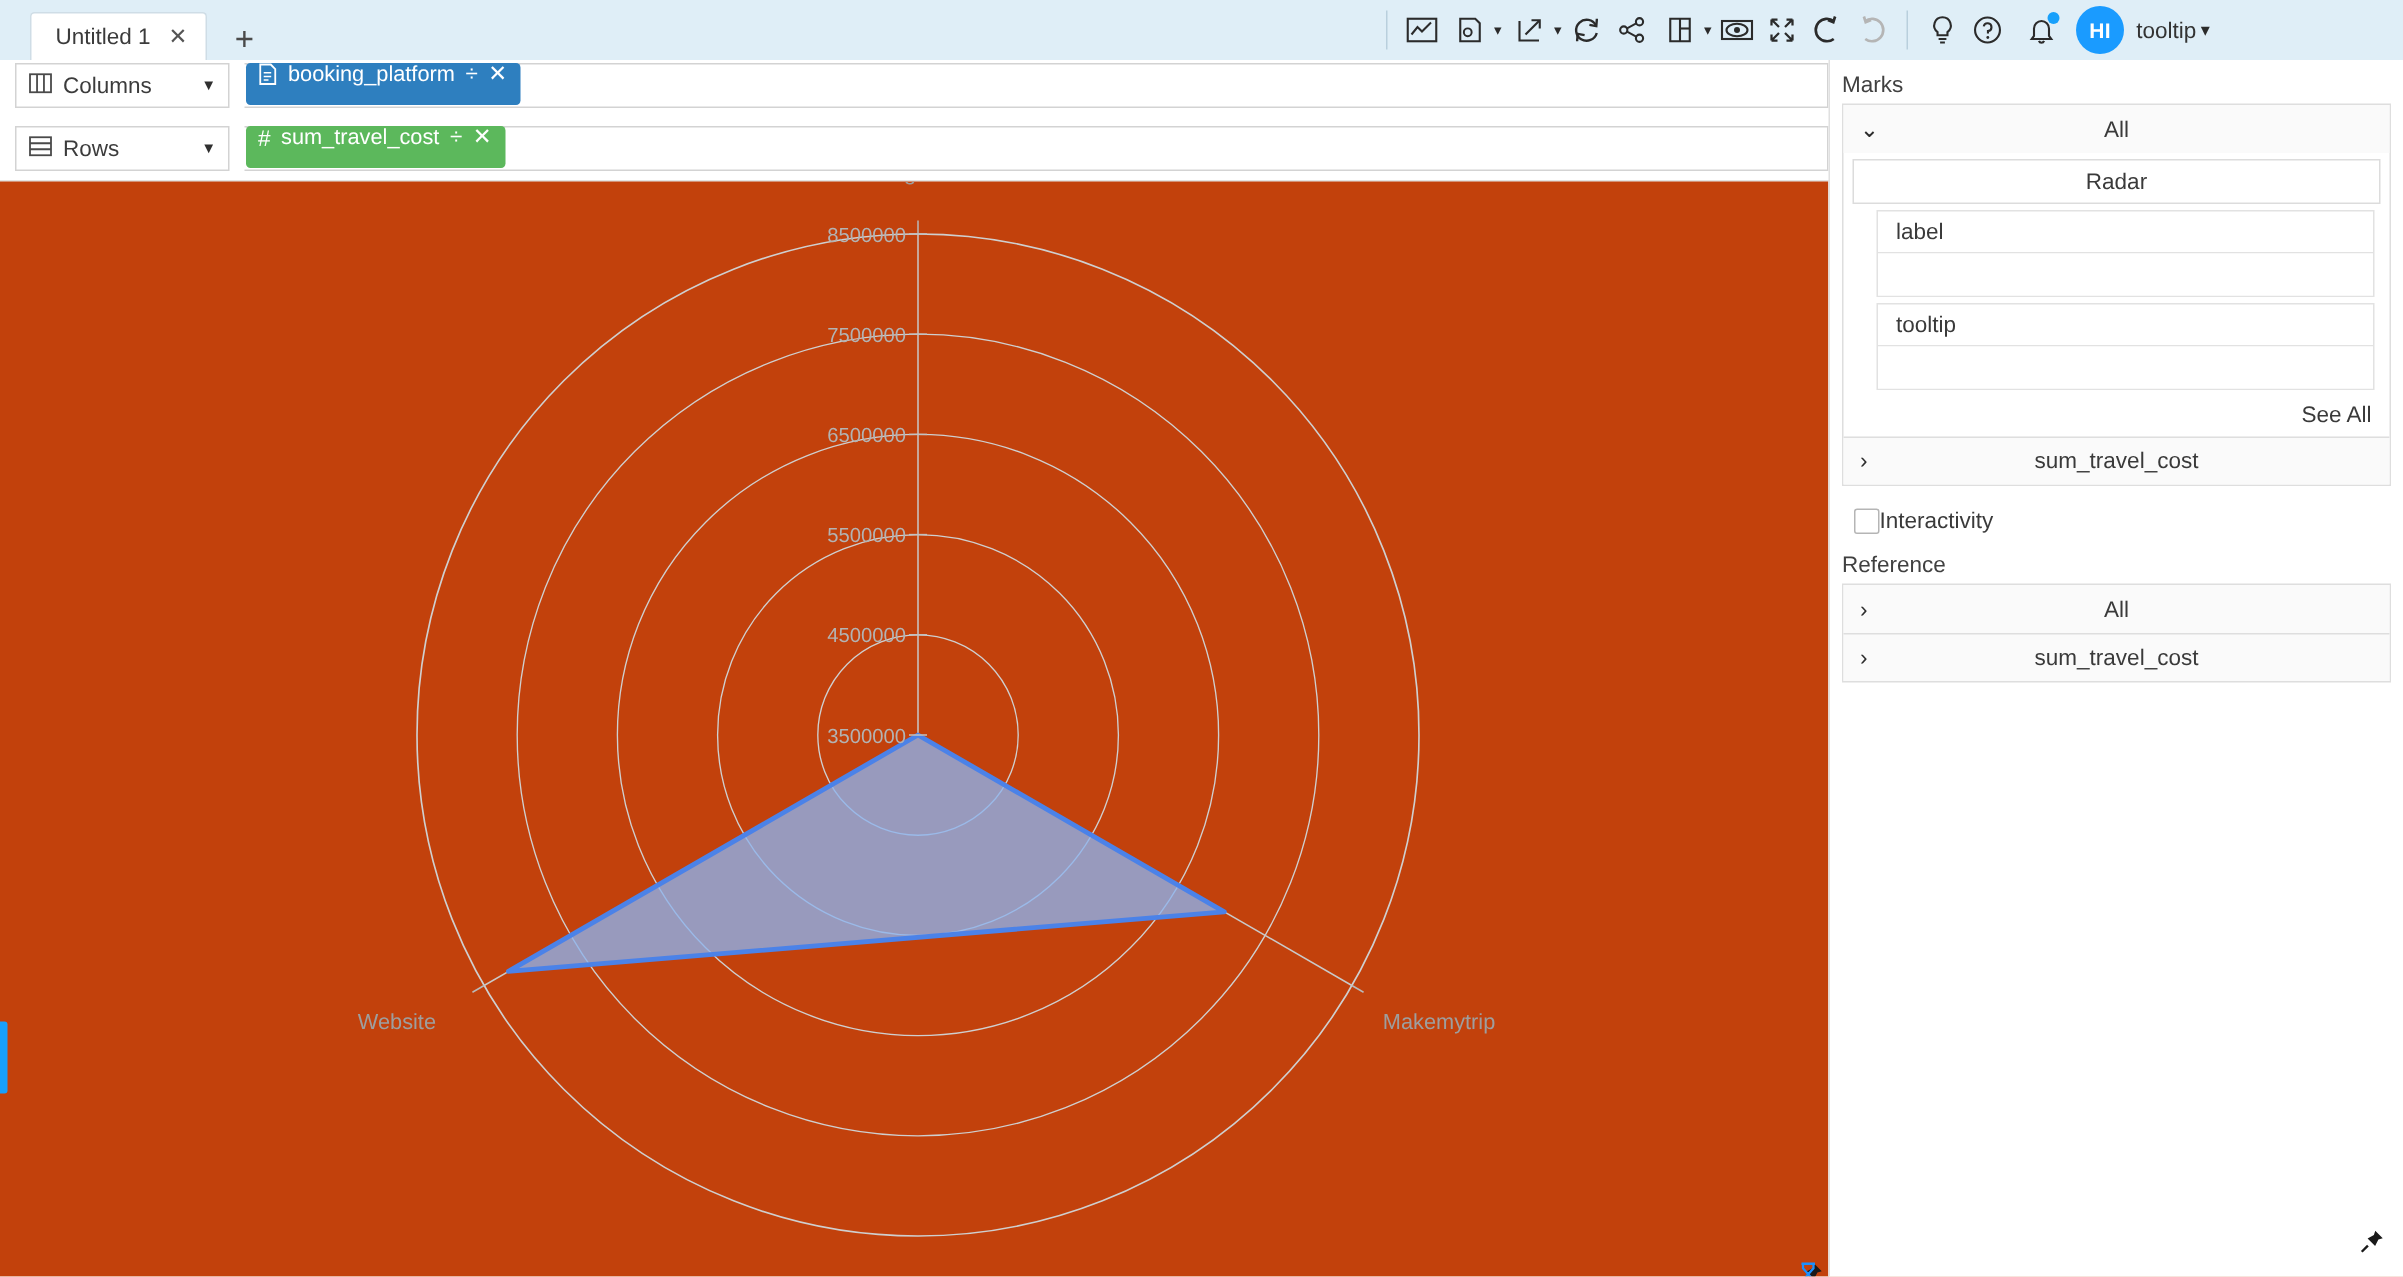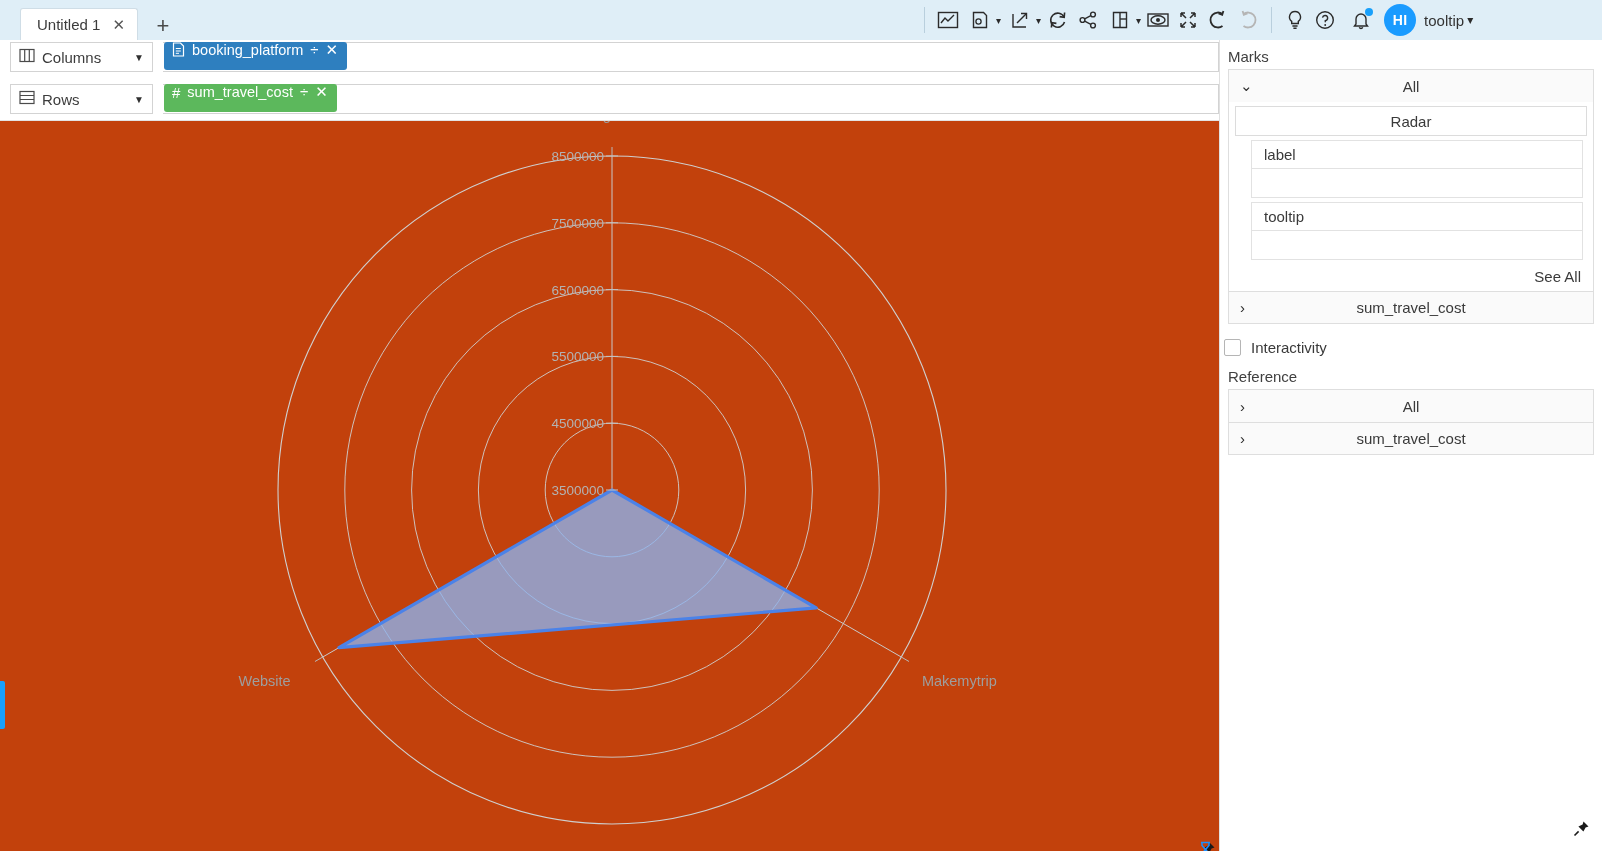--- a/index.html
+++ b/index.html
@@ -141,22 +141,22 @@
     margin:4px 6px 2px 6px; border:1px solid #dcdcdc; height:30px;
     display:flex; align-items:center; justify-content:center;
     font-size:15px; color:#3a3a3a; cursor:pointer;
   }
   .seeall {
     text-align:right; padding:6px 12px 6px 0; font-size:15px;
     color:#3a3a3a; cursor:pointer;
   }
   .grp-divider { border-top:1px solid #dedede; }
   .chk-row {
-    display:flex; align-items:center; gap:10px;
-    margin:10px 8px 0 4px; height:26px;
+    display:flex; align-items:center; 
+    margin:10px 8px 0 16px; height:26px;
   }
   .chk {
     width:17px; height:17px; border:1px solid #b5b5b5; background:#fff;
     border-radius:2px; cursor:pointer; flex:0 0 auto;
   }
   .chk-lbl { font-size:15px; color:#3a3a3a; }
   .rp-pin { position:absolute; right:12px; bottom:10px; cursor:pointer; }
 </style>
 </head>
 <body>

